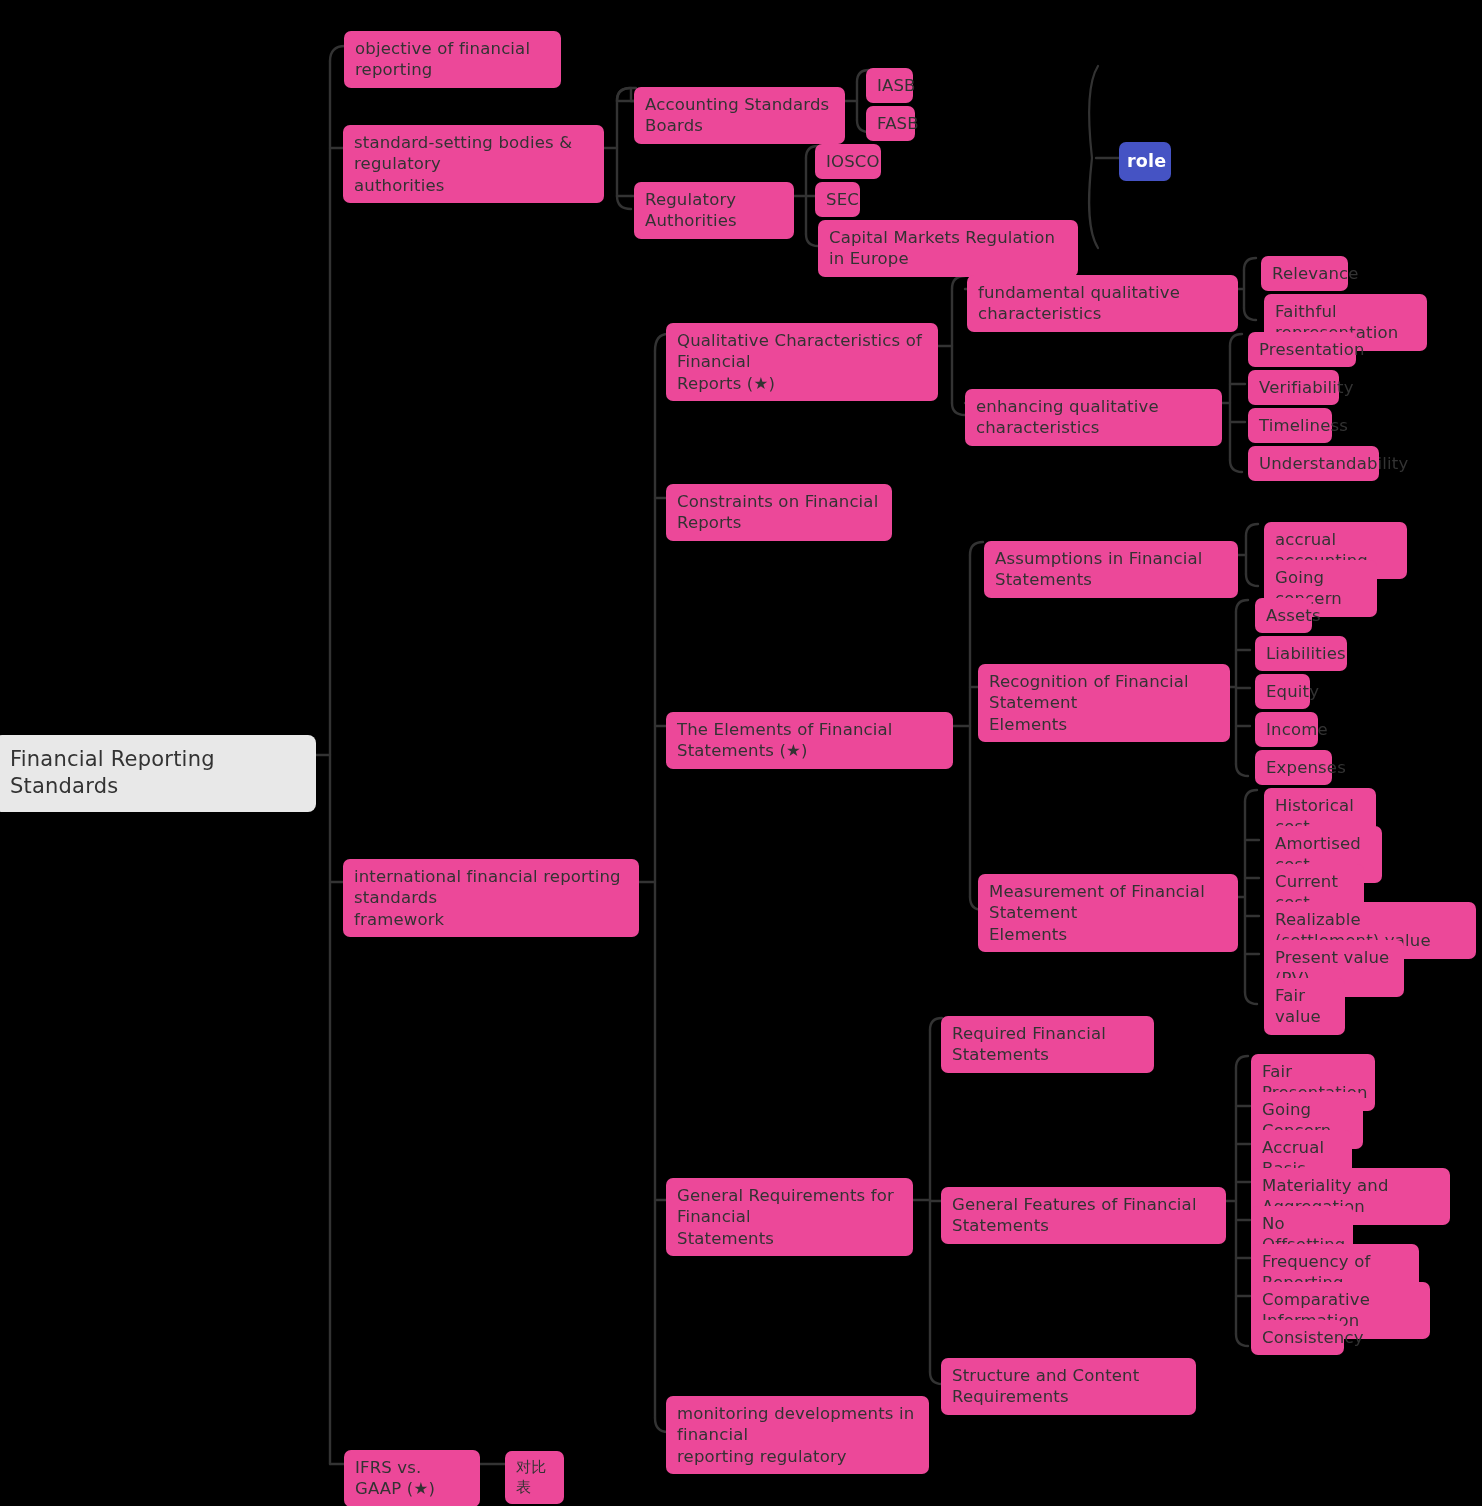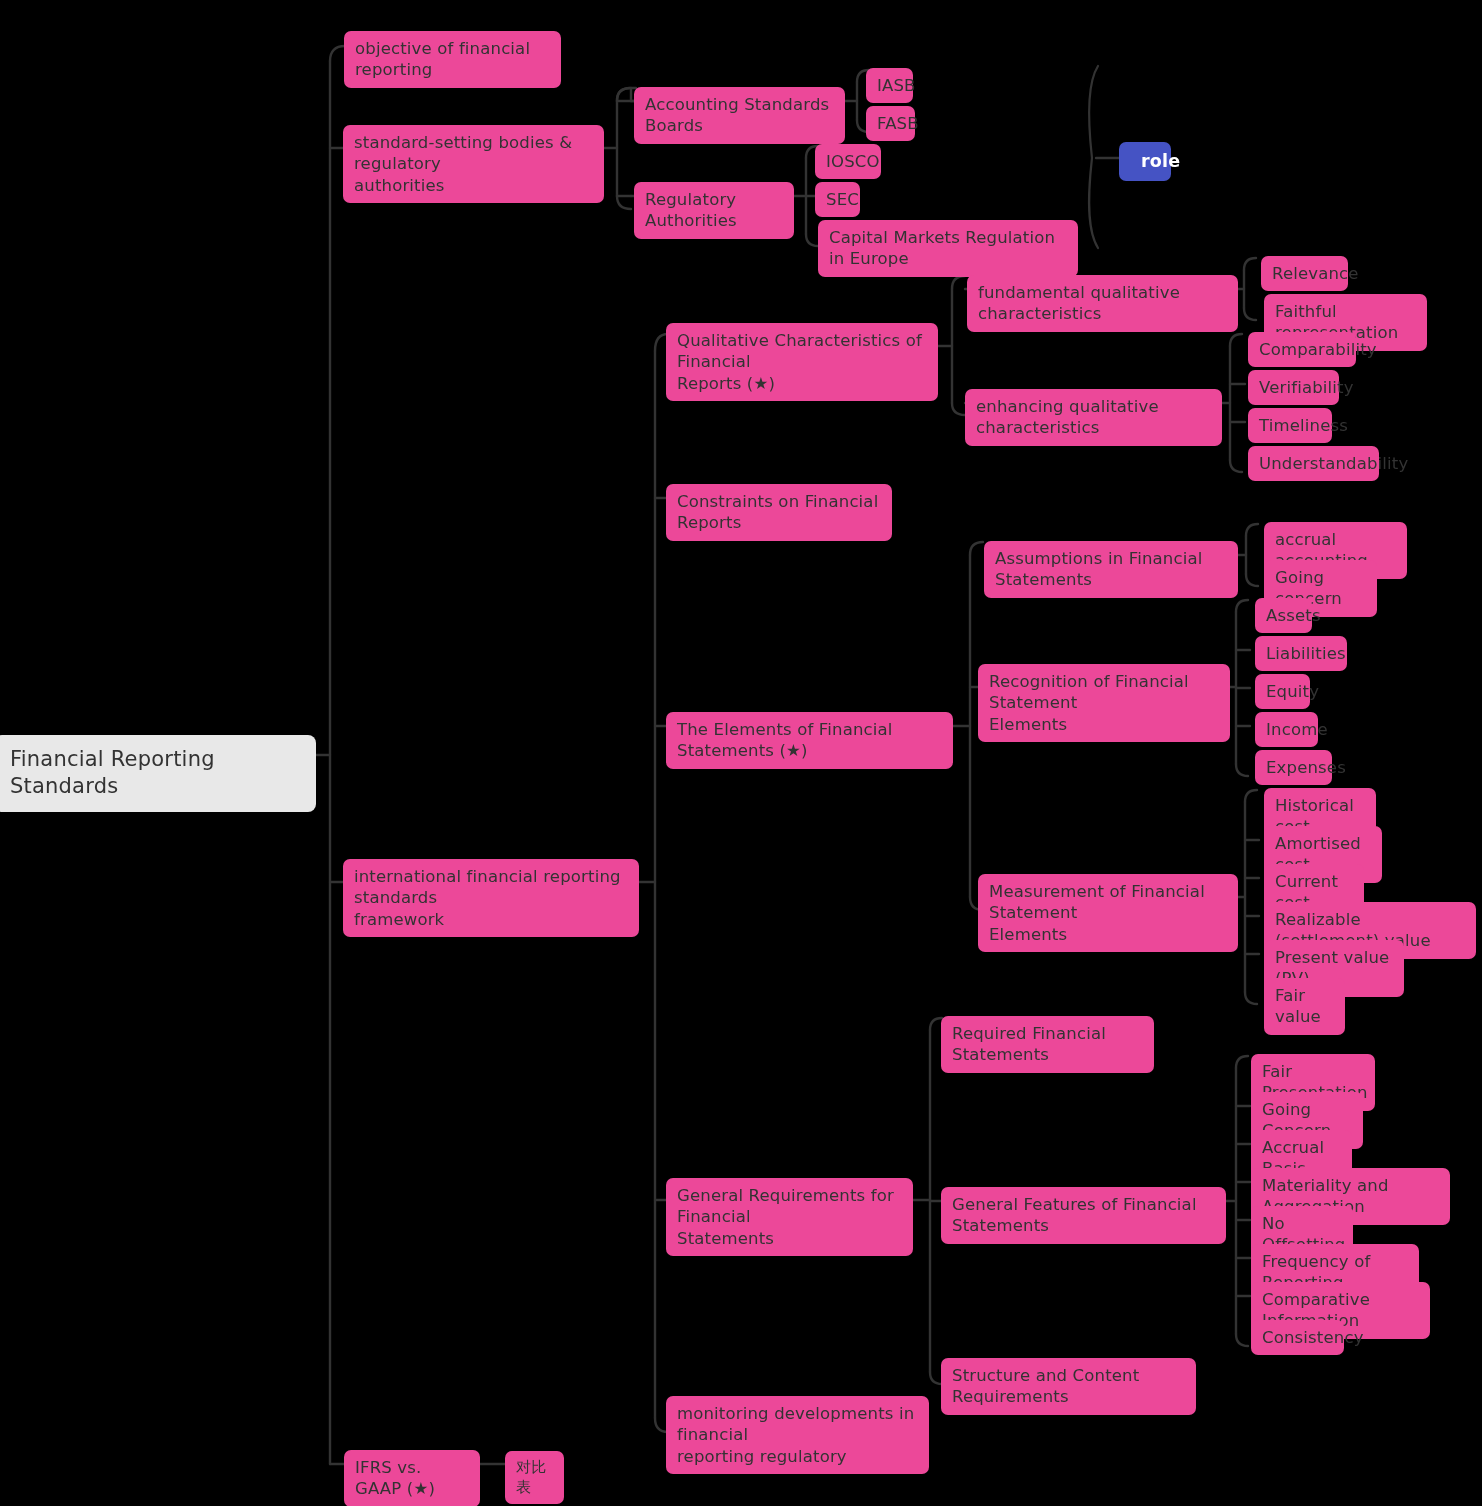--- a/index.html
+++ b/index.html
@@ -29,21 +29,21 @@
     font-size:21px;
     padding:11px 16px;
     border-radius:8px;
   }
   .node.accent{
     background:#4553c4;
     color:#ffffff;
     font-weight:bold;
     font-size:17.5px;
     border-radius:7px;
-    padding:8px 22px;
+    padding:8px 8px;
   }
   .node.cn{
     font-size:15px;
   }
 </style>
 </head>
 <body>
 
 <div id="canvas">
 
@@ -189,21 +189,21 @@
 Reports (★)</div>
 
   <div class="node" style="left:967px;top:275px;width:271px;">fundamental qualitative characteristics</div>
 
   <div class="node" style="left:1261px;top:256px;width:87px;">Relevance</div>
 
   <div class="node" style="left:1264px;top:294px;width:163px;">Faithful representation</div>
 
   <div class="node" style="left:965px;top:389px;width:257px;">enhancing qualitative characteristics</div>
 
-  <div class="node" style="left:1248px;top:332px;width:108px;">Comparability</div>
+  <div class="node" style="left:1248px;top:332px;width:108px;">Presentation</div>
 
   <div class="node" style="left:1248px;top:370px;width:91px;">Verifiability</div>
 
   <div class="node" style="left:1248px;top:408px;width:84px;">Timeliness</div>
 
   <div class="node" style="left:1248px;top:446px;width:131px;">Understandability</div>
 
   <div class="node" style="left:666px;top:484px;width:226px;">Constraints on Financial Reports</div>
 
   <div class="node" style="left:666px;top:712px;width:287px;">The Elements of Financial Statements (★)</div>

